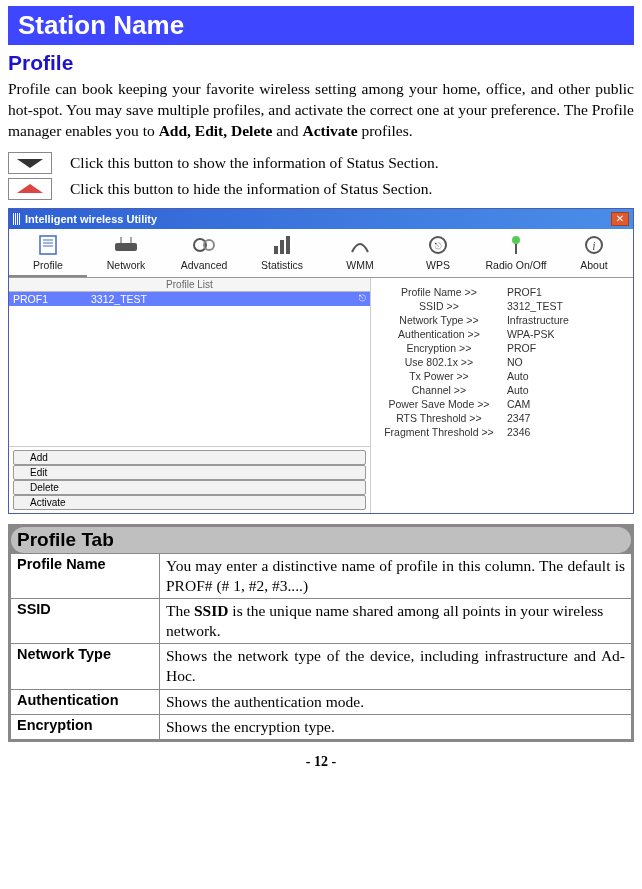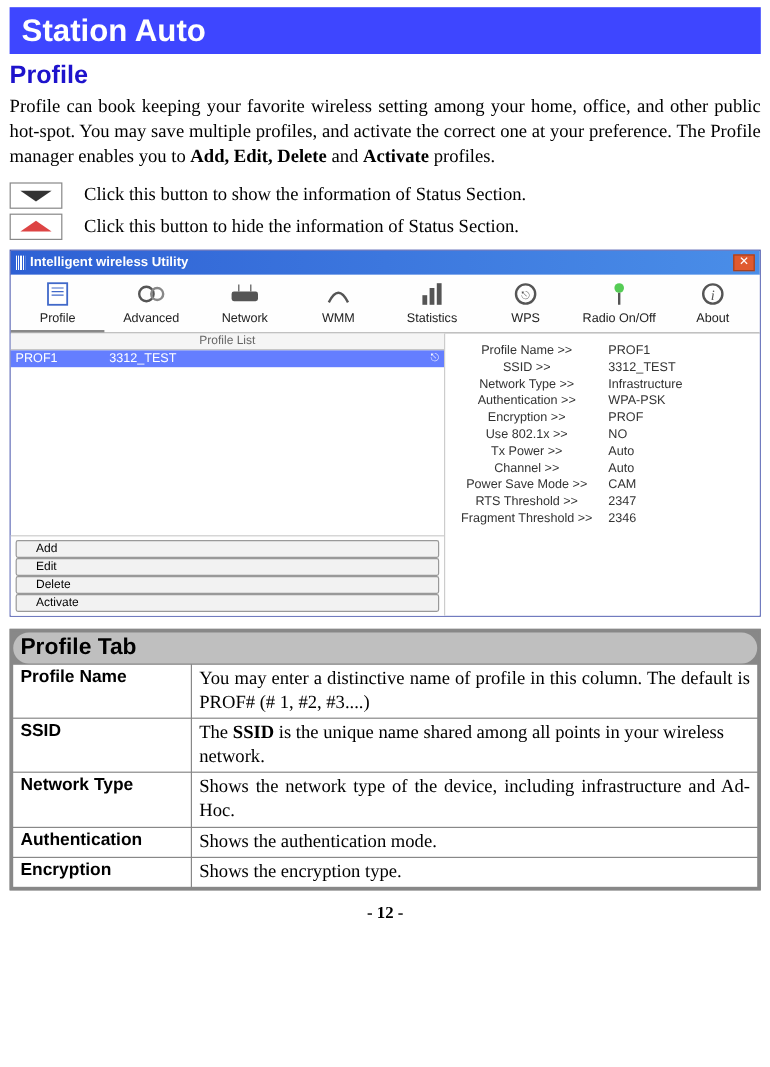--- a/index.html
+++ b/index.html
@@ -183,21 +183,21 @@
   .footer {
     text-align: center;
     font-weight: bold;
     margin-top: 12px;
     font-size: 14px;
   }
 </style>
 </head>
 <body>
 
-<div class="section-header">Station Auto</div>
+<div class="section-header">Station Name</div>
 
 <div class="subheading">Profile</div>
 
 <div class="para">Profile can book keeping your favorite wireless setting among your home, office, and other public hot-spot. You may save multiple profiles, and activate the correct one at your preference. The Profile manager enables you to <b>Add, Edit, Delete</b> and <b>Activate</b> profiles.</div>
 
 <div class="icon-row">
   <div class="icon-box">
     <svg width="30" height="12" viewBox="0 0 30 12">
         <polygon points="2,2 28,2 15,11" fill="#333"></polygon>
       </svg>
@@ -229,54 +229,54 @@
             <rect x="3" y="2" width="16" height="18" fill="#fff" stroke="#4169c9" stroke-width="1.5"></rect>
             <line x1="6" y1="6" x2="16" y2="6" stroke="#4169c9"></line>
             <line x1="6" y1="9" x2="16" y2="9" stroke="#4169c9"></line>
             <line x1="6" y1="12" x2="16" y2="12" stroke="#4169c9"></line>
           </svg>
       </div>
       <div>Profile</div>
     </div>
     <div class="tool">
       <div class="ticon">
-        <svg width="24" height="22">
-            <circle cx="8" cy="11" r="6" fill="none" stroke="#555" stroke-width="2"></circle>
-            <circle cx="17" cy="11" r="5" fill="none" stroke="#888" stroke-width="2"></circle>
-          </svg>
-      </div>
-      <div>Advanced</div>
-    </div>
-    <div class="tool">
-      <div class="ticon">
         <svg width="26" height="20">
             <rect x="2" y="8" width="22" height="8" rx="2" fill="#555"></rect>
             <line x1="8" y1="8" x2="8" y2="2" stroke="#555"></line>
             <line x1="18" y1="8" x2="18" y2="2" stroke="#555"></line>
           </svg>
       </div>
       <div>Network</div>
     </div>
     <div class="tool">
       <div class="ticon">
-        <svg width="22" height="22">
-            <path d="M3,18 Q11,2 19,18" fill="none" stroke="#555" stroke-width="2"></path>
-          </svg>
-      </div>
-      <div>WMM</div>
+        <svg width="24" height="22">
+            <circle cx="8" cy="11" r="6" fill="none" stroke="#555" stroke-width="2"></circle>
+            <circle cx="17" cy="11" r="5" fill="none" stroke="#888" stroke-width="2"></circle>
+          </svg>
+      </div>
+      <div>Advanced</div>
     </div>
     <div class="tool">
       <div class="ticon">
         <svg width="22" height="22">
             <rect x="3" y="12" width="4" height="8" fill="#555"></rect>
             <rect x="9" y="6" width="4" height="14" fill="#555"></rect>
             <rect x="15" y="2" width="4" height="18" fill="#555"></rect>
           </svg>
       </div>
       <div>Statistics</div>
+    </div>
+    <div class="tool">
+      <div class="ticon">
+        <svg width="22" height="22">
+            <path d="M3,18 Q11,2 19,18" fill="none" stroke="#555" stroke-width="2"></path>
+          </svg>
+      </div>
+      <div>WMM</div>
     </div>
     <div class="tool">
       <div class="ticon">
         <svg width="22" height="22">
             <circle cx="11" cy="11" r="8" fill="none" stroke="#555" stroke-width="2"></circle>
             <text x="11" y="15" text-anchor="middle" font-size="9" fill="#555">⎋</text>
           </svg>
       </div>
       <div>WPS</div>
     </div>

